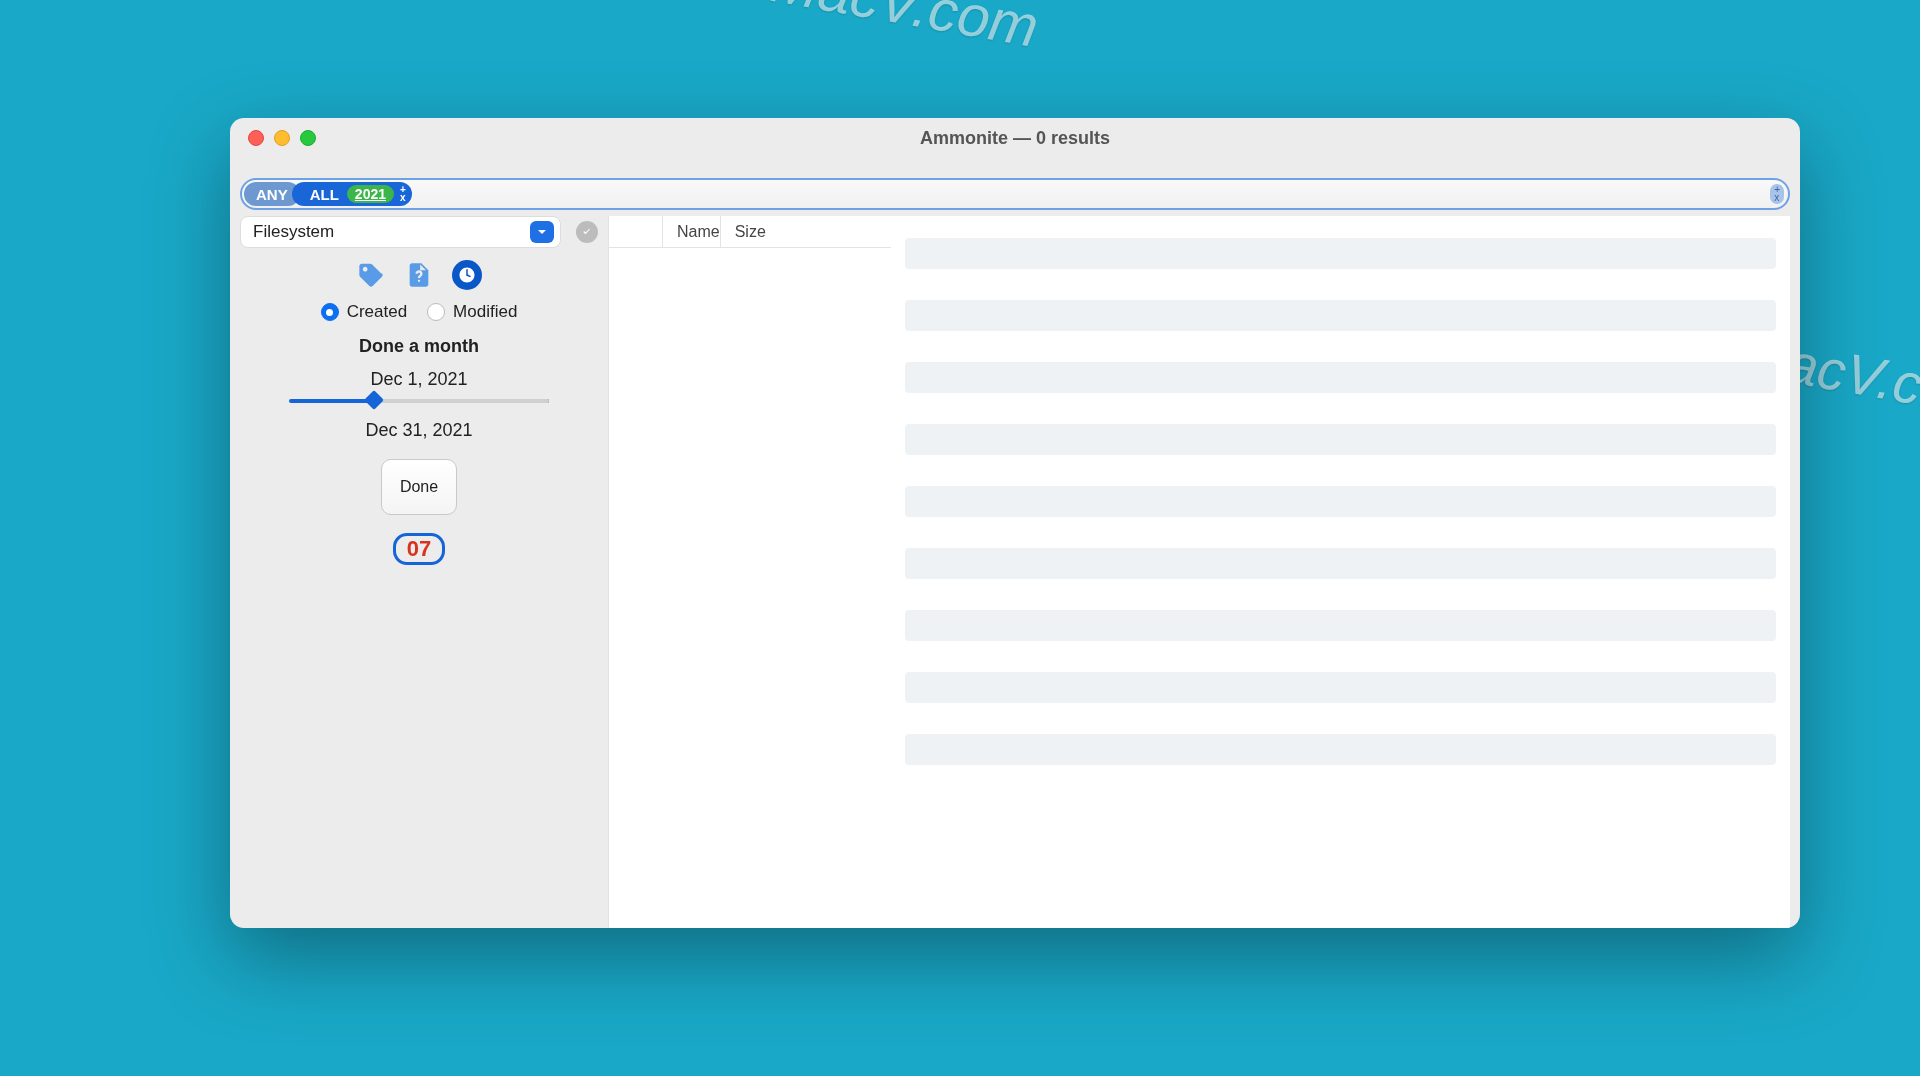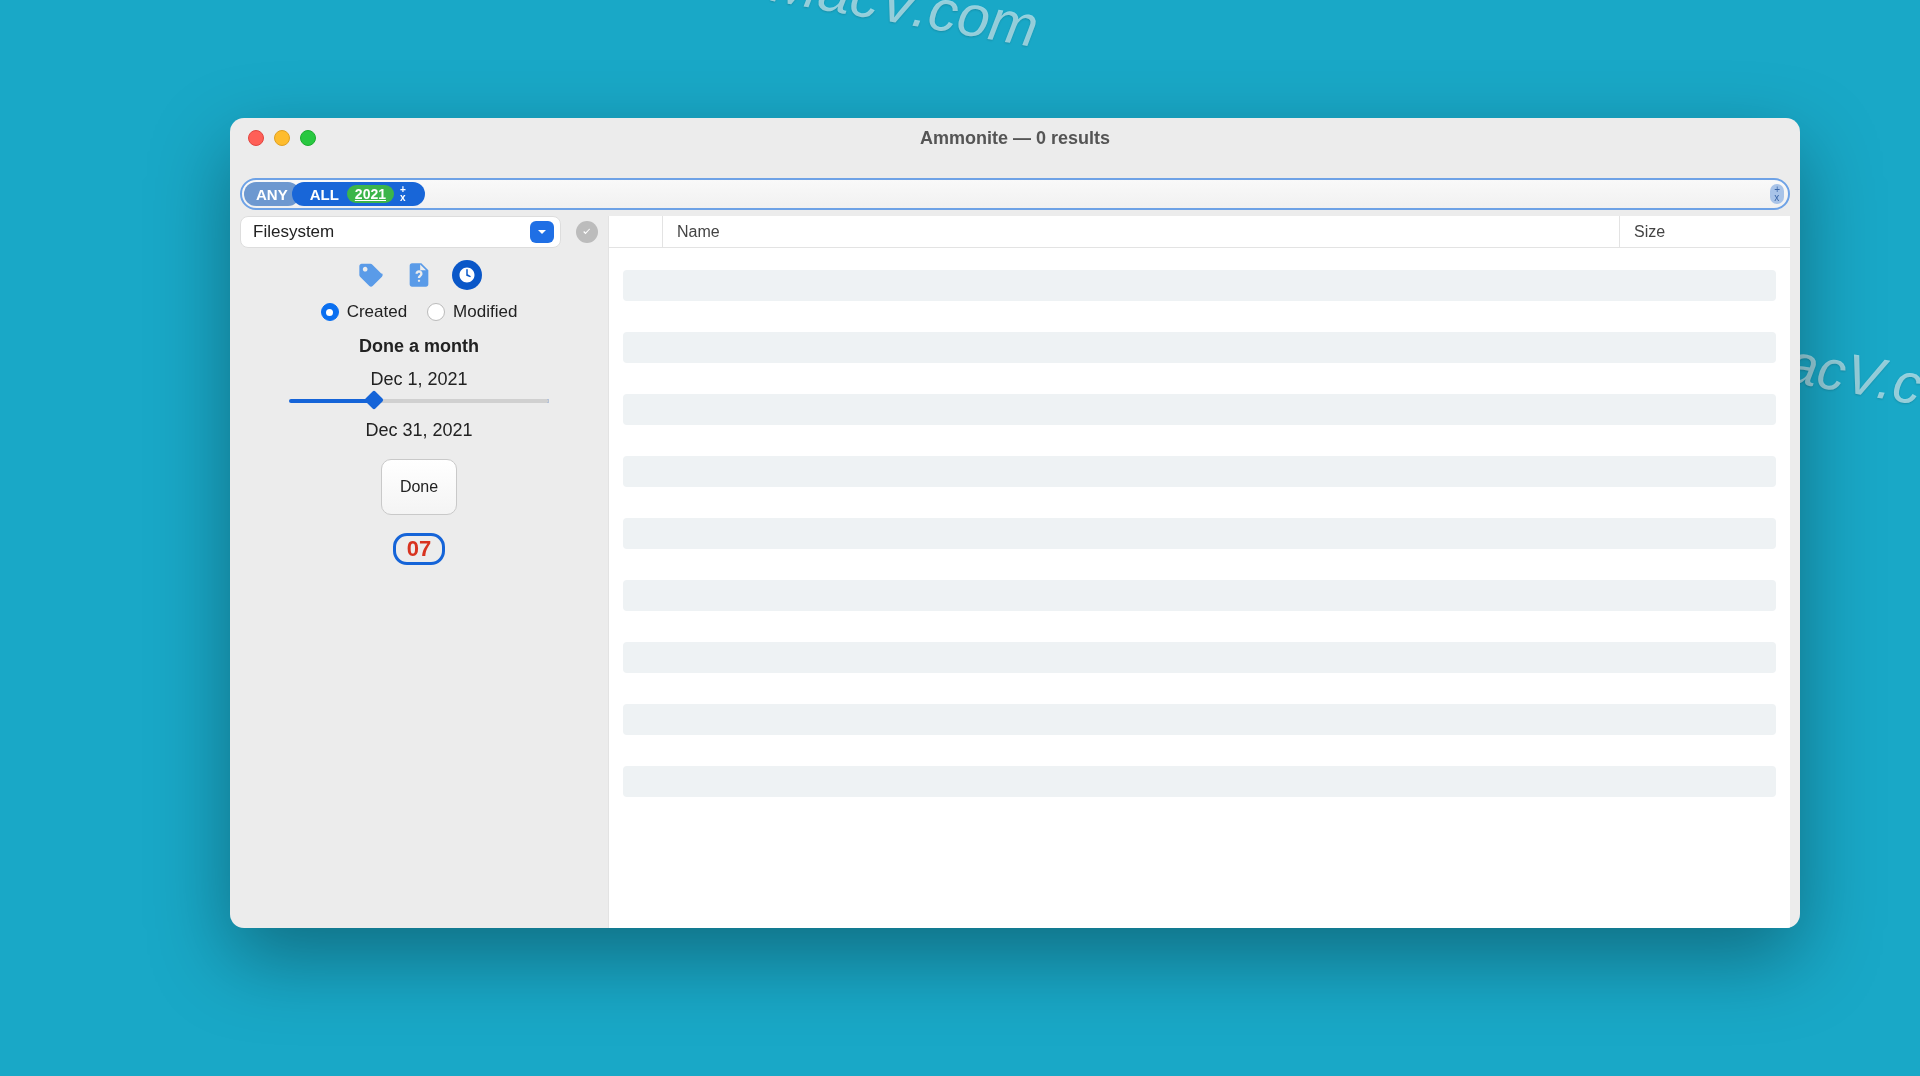--- a/index.html
+++ b/index.html
@@ -75,21 +75,21 @@
   height: 24px;
   display: inline-flex;
   align-items: center;
   border-radius: 12px;
   padding: 0 12px;
   font-size: 15px;
   font-weight: 600;
   color: #fff;
 }
 .pill.any { background: #6d98d0; margin-right: 0; }
-.pill.all { background: #1866d8; margin-left: -8px; padding-right: 17px; }
+.pill.all { background: #1866d8; margin-left: -8px; padding-right: 4px; }
 .pill.all .label { padding: 0 6px; }
 .chip {
   background: #3cb54a;
   border-radius: 10px;
   padding: 1px 8px;
   font-size: 14px;
   margin-left: 2px;
   text-decoration: underline;
 }
 .pm {
@@ -263,21 +263,21 @@
   border: 3px solid #1564d8;
   border-radius: 14px;
   padding: 0 2px;
 }
 
 .results {
   flex: 1;
   background: #fff;
   border-left: 1px solid #e3e3e3;
   display: flex;
-  flex-direction: column;
+  flex-direction: row;
   margin-right: 10px;
   border-radius: 0 0 8px 0;
 }
 .cols {
   display: flex;
   height: 32px;
   align-items: center;
   border-bottom: 1px solid #e3e3e3;
   color: #444;
   font-size: 16px;

